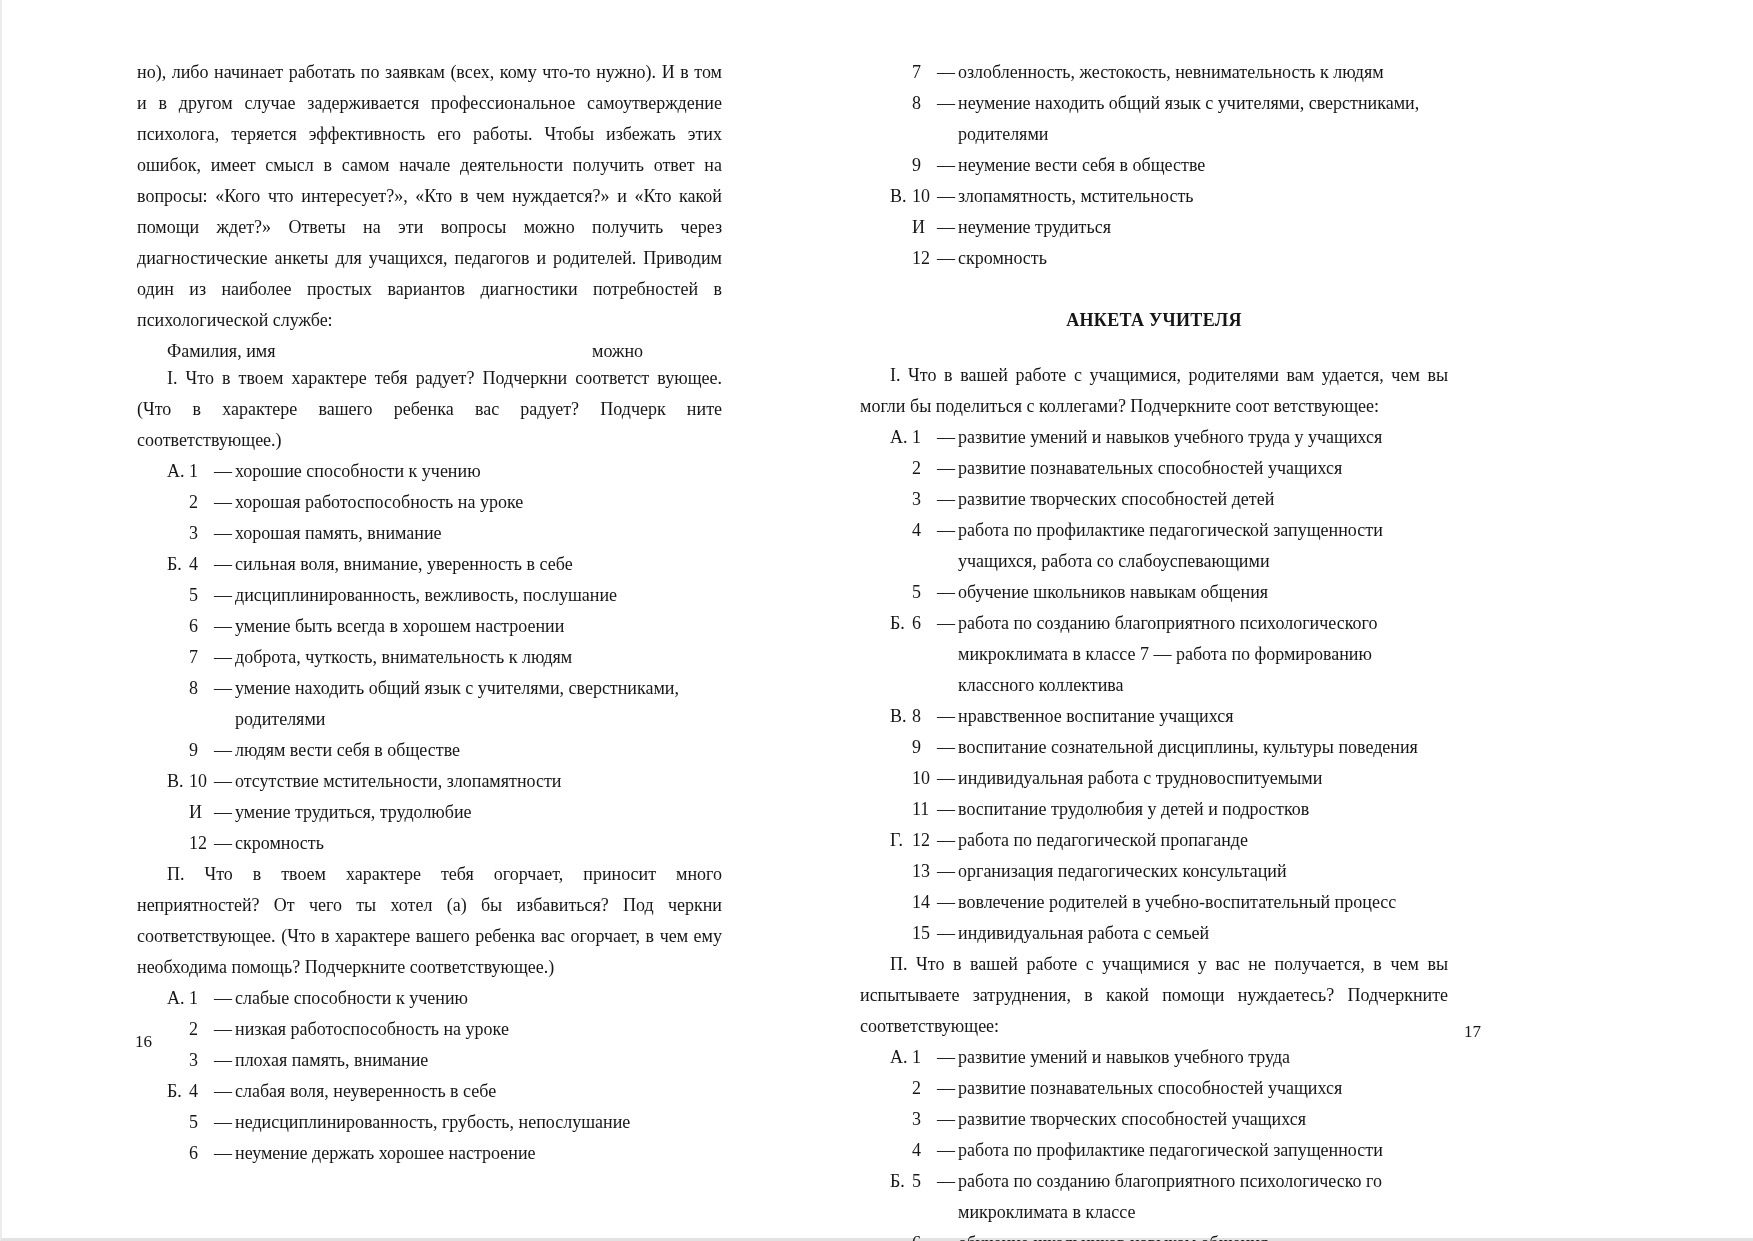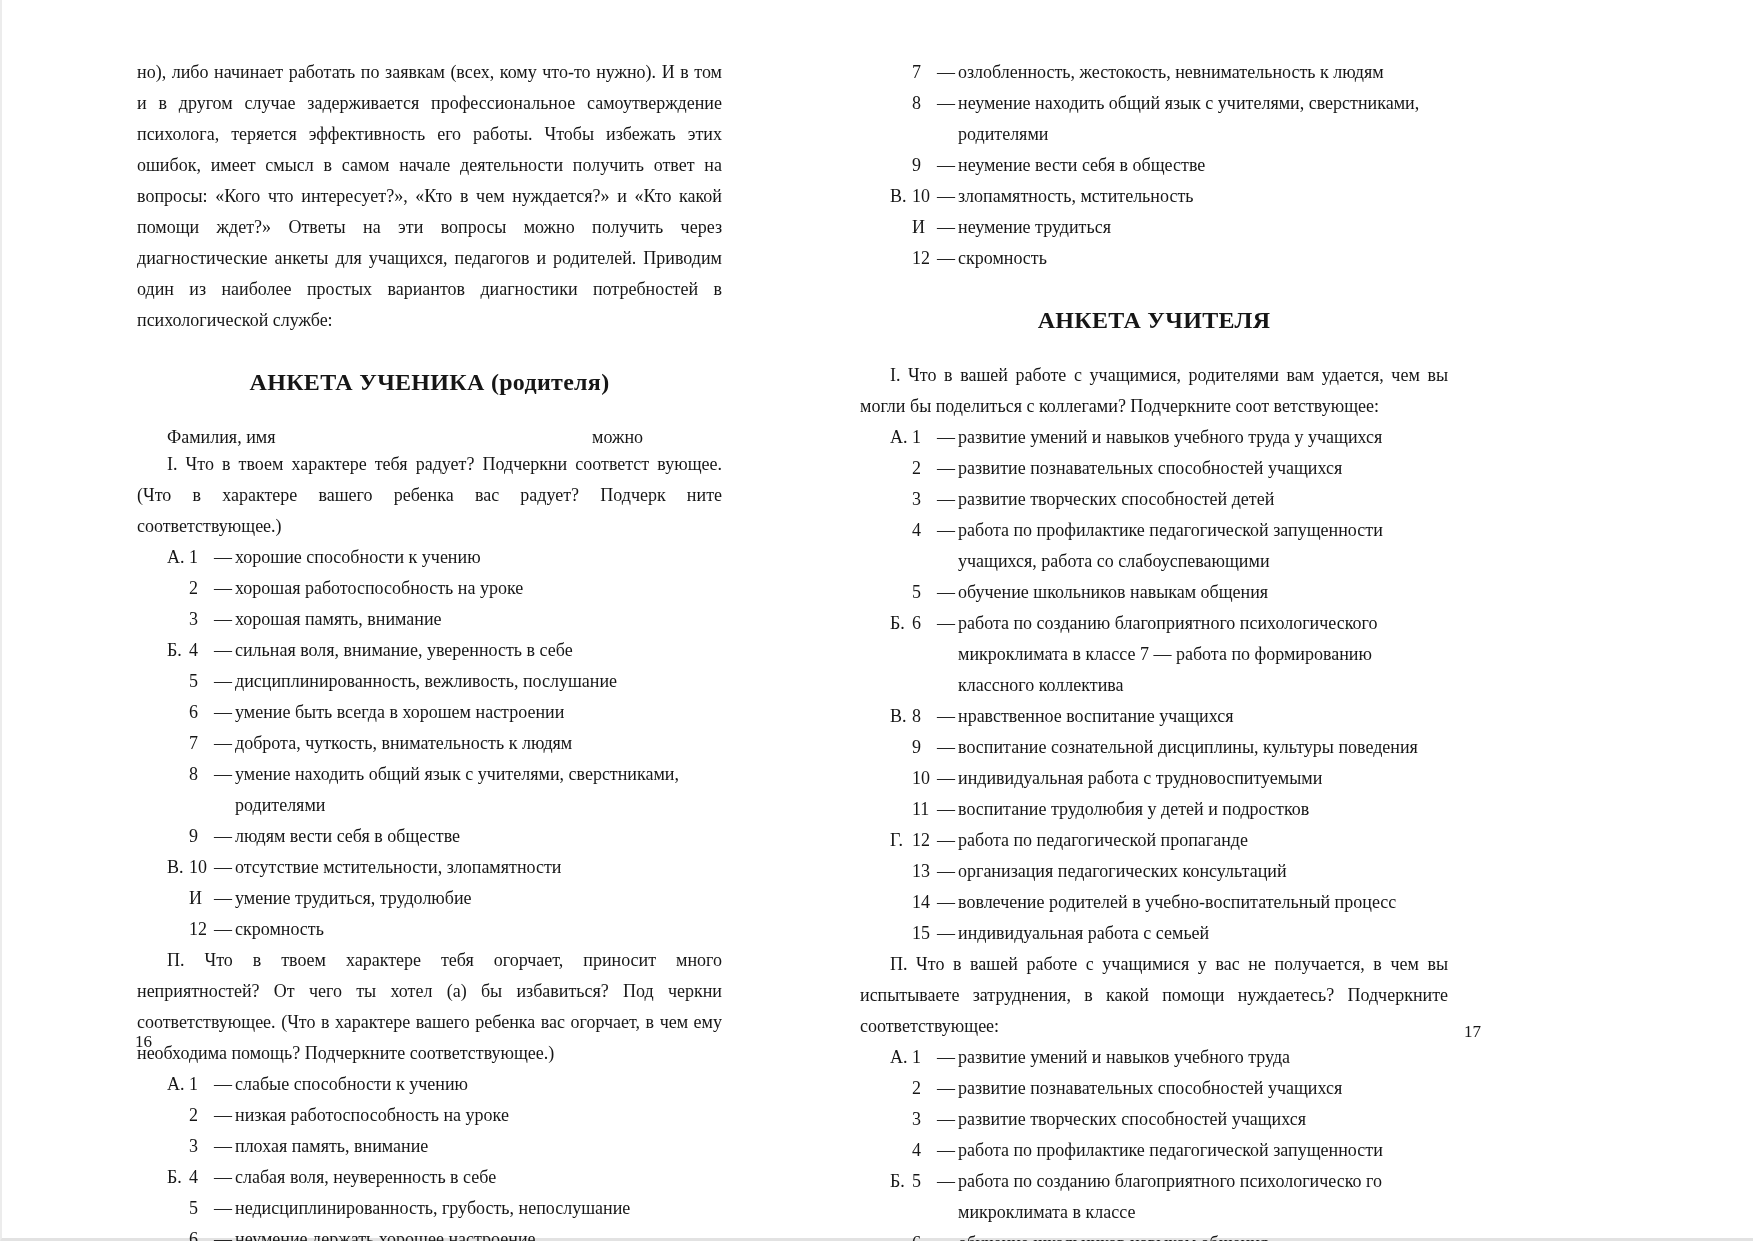--- a/index.html
+++ b/index.html
@@ -27,21 +27,21 @@
   }
   #left-col  { left: 135px; }
   #right-col { left: 858px; width: 588px; }
 
   p.para { text-align: justify; }
   p.para.indent { text-indent: 30px; }
 
   .heading {
     text-align: center;
     font-weight: bold;
-    font-size: 24px;
+    font-size: 18px;
     letter-spacing: 0.3px;
     margin: 31px 0 24px 0;
   }
 
   .form-line {
     position: relative;
     height: 24.5px;
     padding-left: 30px;
     margin-bottom: 2px;
   }
@@ -56,21 +56,20 @@
   .pagenum { position: absolute; font-size: 17px; color: #161616; }
   .pn-left  { left: 133px;  top: 1032px; }
   .pn-right { left: 1462px; top: 1022px; }
 </style>
 </head>
 <body>
 
 <div class="book">
   <div class="col" id="left-col">
       <p class="para">но), либо начинает работать по заявкам (всех, кому что-то нужно). И в том и в другом случае задерживается профессиональное самоутверждение психолога, теряется эффективность его работы. Чтобы избежать этих ошибок, имеет смысл в самом начале деятельности получить ответ на вопросы: «Кого что интересует?», «Кто в чем нуждается?» и «Кто какой помощи ждет?» Ответы на эти вопросы можно получить через диагностические анкеты для учащихся, педагогов и родителей. Приводим один из наиболее простых вариантов диагностики потребностей в психологической службе:</p>
-      <div class="heading">АНКЕТА УЧЕНИКА (родителя)</div>
       <div class="form-line"><span class="form-left">Фамилия, имя</span><span class="form-right">можно</span></div>
       <p class="para indent">I. Что в твоем характере тебя радует? Подчеркни соответст вующее. (Что в характере вашего ребенка вас радует? Подчерк ните соответствующее.)</p>
       <div class="list-item">
         <span class="item-marker">А.</span>
         <span class="item-num">1</span>
         <span class="item-dash">—</span>
         <span class="item-text">хорошие способности к учению</span>
       </div>
       <div class="list-item">
         <span class="item-marker"></span>

